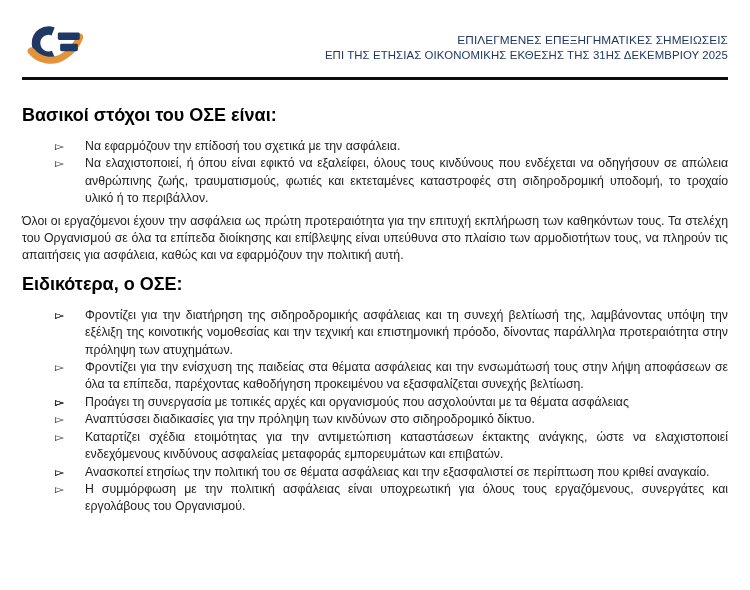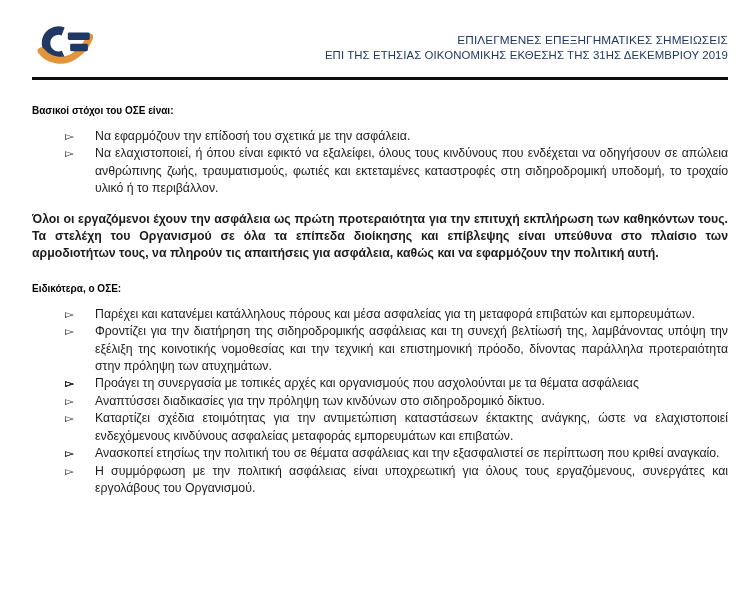--- a/index.html
+++ b/index.html
@@ -6,21 +6,21 @@
     margin: 0;
     padding: 0;
     background: #ffffff;
     font-family: "Liberation Sans", "DejaVu Sans", sans-serif;
   }
   .page {
     position: relative;
     width: 750px;
     height: 590px;
     box-sizing: border-box;
-    padding: 24px 22px 0 32px;
+    padding: 24px 22px 0 22px;
     background: #ffffff;
     overflow: hidden;
   }
   .header {
     display: flex;
     justify-content: space-between;
     align-items: flex-end;
   }
   .logo-wrap { flex: 0 0 auto; padding-left: 5px; }
   .logo { width: 56px; height: 40px; display: block; }
@@ -33,26 +33,26 @@
     padding-bottom: 1px;
   }
   .header-titles .line1 { font-size: 11.8px; }
   .rule {
     border: none;
     height: 3px;
     background: #0d0d0d;
     margin: 13px 0 0 0;
   }
   .heading {
-    font-size: 10px;
+    font-size: 18px;
     font-weight: bold;
     color: #000000;
     margin: 25px 0 12px 0;
   }
-  .heading.second { margin: 20px 0 12px 0; }
+  .heading.second { margin: 9px 0 12px 0; }
   .body-text, .blist li {
     font-size: 12.3px;
     line-height: 17.4px;
     color: #1c1c1c;
   }
   .blist {
     list-style: none;
     margin: 0;
     padding: 0;
   }
@@ -63,41 +63,40 @@
   }
   .bullet-marker {
     position: absolute;
     left: 33px;
     top: 0px;
     font-size: 11.5px;
     color: #222222;
   }
   .body-text {
     text-align: justify;
-    margin: 13px 0 0 0;
-    font-weight: bold;
+    margin: 5px 0 0 0;
   }
 </style>
 </head>
 <body>
 
 <div class="page">
 
   <div class="header">
     <div class="logo-wrap">
       <svg class="logo" viewBox="0 0 60 42" xmlns="http://www.w3.org/2000/svg">
         <path d="M28 7.5 A13.5 13.5 0 1 0 28.5 32.5" fill="none" stroke="#1f3864" stroke-width="9.2"></path>
         <path d="M4.5 28.5 C13 39.5 29 41.5 40.5 33.5 C48 28.5 53.5 22 56.5 13.5" fill="none" stroke="#e2943a" stroke-width="7.6" stroke-linecap="round"></path>
         <rect x="33" y="8.6" width="23.5" height="8.2" rx="1.6" fill="#1f3864"></rect>
         <rect x="35.5" y="20.6" width="19" height="8.2" rx="1.6" fill="#1f3864"></rect>
       </svg>
     </div>
     <div class="header-titles">
       <div class="line1">ΕΠΙΛΕΓΜΕΝΕΣ ΕΠΕΞΗΓΗΜΑΤΙΚΕΣ ΣΗΜΕΙΩΣΕΙΣ</div>
-      <div class="line2">ΕΠΙ ΤΗΣ ΕΤΗΣΙΑΣ ΟΙΚΟΝΟΜΙΚΗΣ ΕΚΘΕΣΗΣ ΤΗΣ 31ΗΣ ΔΕΚΕΜΒΡΙΟΥ 2019</div>
+      <div class="line2">ΕΠΙ ΤΗΣ ΕΤΗΣΙΑΣ ΟΙΚΟΝΟΜΙΚΗΣ ΕΚΘΕΣΗΣ ΤΗΣ 31ΗΣ ΔΕΚΕΜΒΡΙΟΥ 2025</div>
     </div>
   </div>
 
   <hr class="rule">
 
   <div class="heading">Βασικοί στόχοι του ΟΣΕ είναι:</div>
 
   <ul class="blist">
     <li>
       <span class="bullet-marker">▻</span>
@@ -109,28 +108,28 @@
     </li>
   </ul>
 
   <p class="body-text">Όλοι οι εργαζόμενοι έχουν την ασφάλεια ως πρώτη προτεραιότητα για την επιτυχή εκπλήρωση των καθηκόντων τους. Τα στελέχη του Οργανισμού σε όλα τα επίπεδα διοίκησης και επίβλεψης είναι υπεύθυνα στο πλαίσιο των αρμοδιοτήτων τους, να πληρούν τις απαιτήσεις για ασφάλεια, καθώς και να εφαρμόζουν την πολιτική αυτή.</p>
 
   <div class="heading second">Ειδικότερα, ο ΟΣΕ:</div>
 
   <ul class="blist">
     <li>
       <span class="bullet-marker">▻</span>
-      <span>Παρέχει και κατανέμει κατάλληλους πόρους και μέσα ασφαλείας για τη μεταφορά επιβατών και εμπορευμάτων.</span>
     </li>
     <li>
       <span class="bullet-marker">▻</span>
       <span>Φροντίζει για την διατήρηση της σιδηροδρομικής ασφάλειας και τη συνεχή βελτίωσή της, λαμβάνοντας υπόψη την εξέλιξη της κοινοτικής νομοθεσίας και την τεχνική και επιστημονική πρόοδο, δίνοντας παράλληλα προτεραιότητα στην πρόληψη των ατυχημάτων.</span>
     </li>
     <li>
       <span class="bullet-marker">▻</span>
+      <span>Φροντίζει για την ενίσχυση της παιδείας στα θέματα ασφάλειας και την ενσωμάτωσή τους στην λήψη αποφάσεων σε όλα τα επίπεδα, παρέχοντας καθοδήγηση προκειμένου να εξασφαλίζεται συνεχής βελτίωση.</span>
     </li>
     <li>
       <span class="bullet-marker">▻</span>
     </li>
     <li>
       <span class="bullet-marker">▻</span>
     </li>
     <li>
       <span class="bullet-marker">▻</span>
       <span>Προάγει τη συνεργασία με τοπικές αρχές και οργανισμούς που ασχολούνται με τα θέματα ασφάλειας</span>

